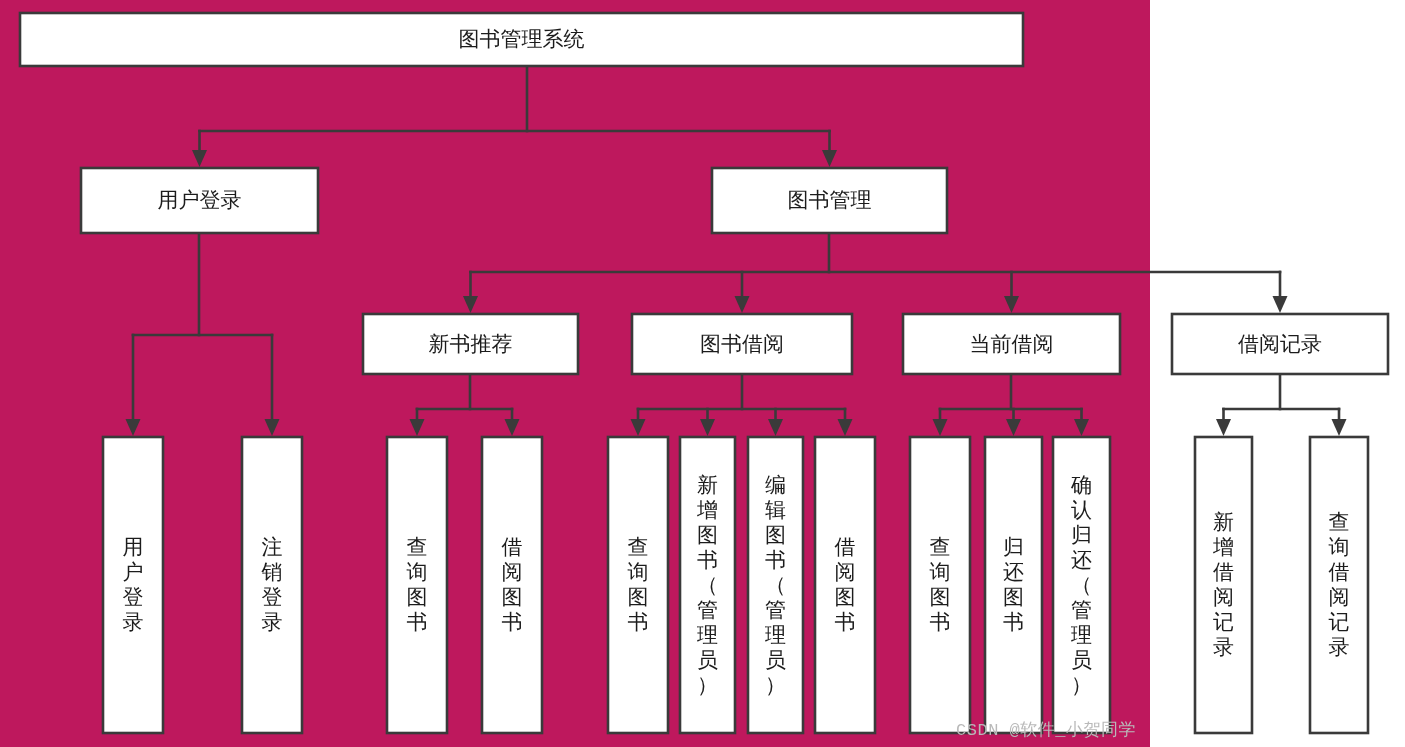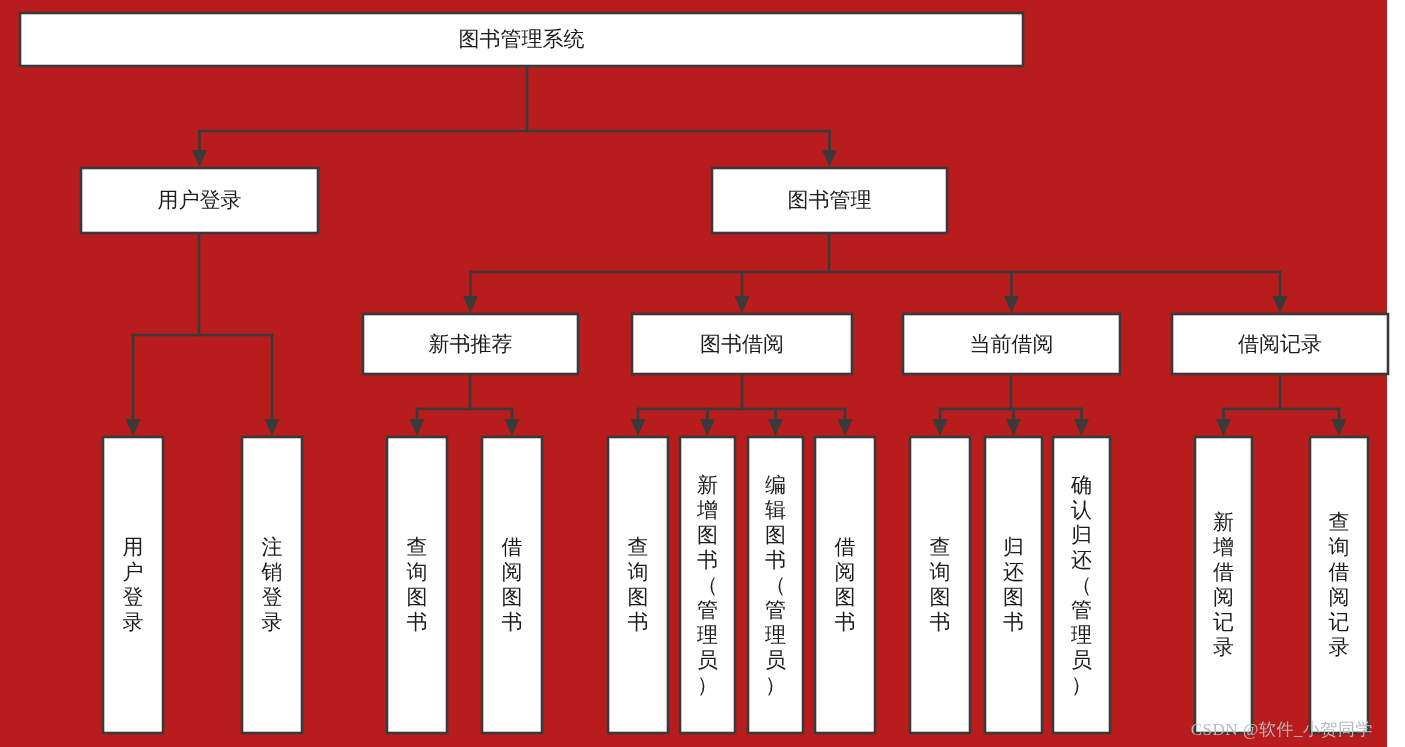--- a/index.html
+++ b/index.html
@@ -8,23 +8,23 @@
     background: #ffffff;
   }
   body {
     width: 1405px;
     height: 747px;
     font-family: "Liberation Sans", sans-serif;
     overflow: hidden;
   }
   #diagram-root {
     position: relative;
-    width: 1387px;
+    width: 1150px;
     height: 747px;
-    background: #b91c1c;
+    background: #be185d;
   }
   svg#tree-svg {
     position: absolute;
     left: 0;
     top: 0;
     width: 1405px;
     height: 747px;
     display: block;
   }
   .node-box {
@@ -52,21 +52,21 @@
   .node-label-v {
     font-family: "Liberation Sans", sans-serif;
     font-size: 21px;
     fill: #1c1c1c;
     text-anchor: middle;
   }
   .watermark {
     position: absolute;
     right: 14px;
     bottom: 6px;
-    font-family: Liberation Serif, serif;
+    font-family: Liberation Mono, monospace;
     font-size: 17px;
     color: #b9b9b9;
     letter-spacing: 0.5px;
     white-space: nowrap;
     user-select: none;
   }
 </style>
 </head>
 <body>
 

